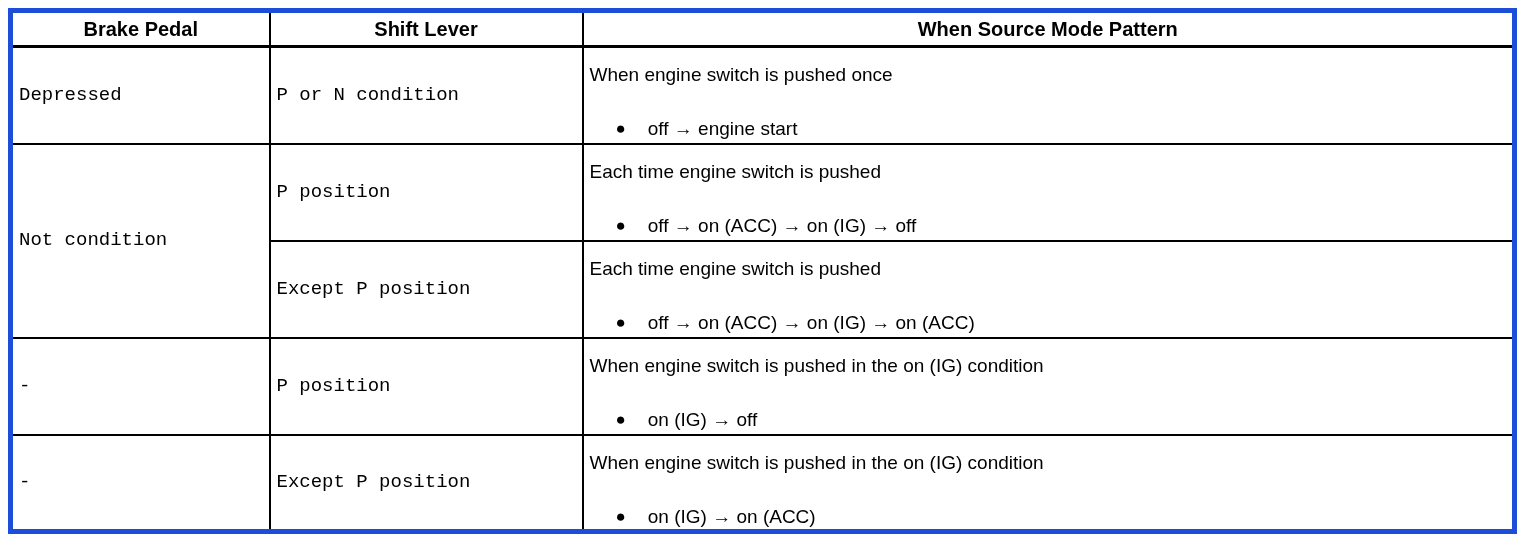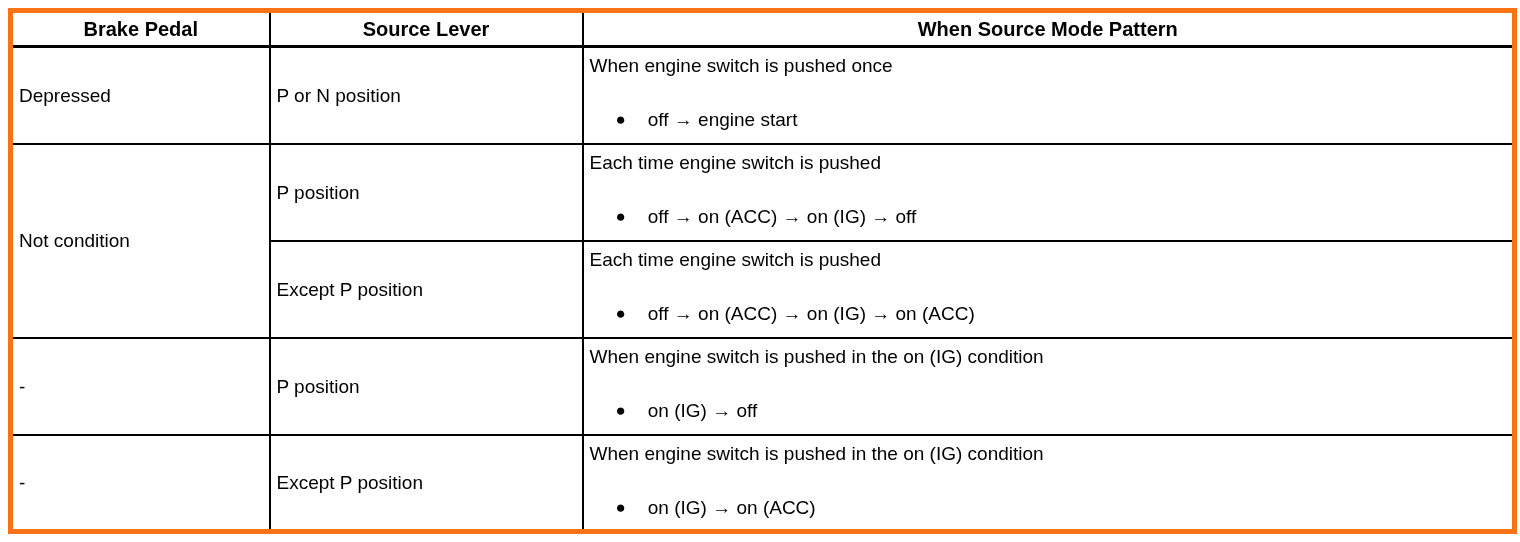--- a/index.html
+++ b/index.html
@@ -15,21 +15,21 @@
     position: relative;
     width: 1520px;
     height: 542px;
     box-sizing: border-box;
     padding: 8px;
   }
   table.spec-table {
     width: 1504px;
     border-collapse: collapse;
     table-layout: fixed;
-    border: 5px solid #f97316;
+    border: 5px solid #1d4ed8;
     background: #ffffff;
   }
   table.spec-table th,
   table.spec-table td {
     border: 2px solid #000000;
     box-sizing: border-box;
     font-size: 19px;
     line-height: 23px;
     overflow: hidden;
   }
@@ -42,27 +42,28 @@
     border-bottom-width: 3px;
     padding: 2px 4px;
   }
   table.spec-table tr.body-row {
     height: 97px;
   }
   td.plain-cell {
     vertical-align: middle;
     text-align: left;
     padding: 2px 6px;
+    font-family: Liberation Mono, monospace;
   }
   td.pattern-cell {
     vertical-align: top;
     padding: 0;
   }
   .condition-line {
-    padding: 6px 4px 0 6px;
+    padding: 15px 4px 0 6px;
     white-space: nowrap;
   }
   .pattern-line {
     margin-top: 31px;
     padding-left: 32px;
     white-space: nowrap;
     display: flex;
     align-items: center;
   }
   .bullet {
@@ -77,28 +78,28 @@
 <div class="page">
   <table class="spec-table">
     <colgroup>
       <col style="width: 259px;">
       <col style="width: 313px;">
       <col style="width: 932px;">
     </colgroup>
     <thead>
       <tr>
         <th>Brake Pedal</th>
-        <th>Source Lever</th>
+        <th>Shift Lever</th>
         <th>When Source Mode Pattern</th>
       </tr>
     </thead>
     <tbody>
       <tr class="body-row">
         <td class="plain-cell">Depressed</td>
-        <td class="plain-cell">P or N position</td>
+        <td class="plain-cell">P or N condition</td>
         <td class="pattern-cell">
           <div class="condition-line">When engine switch is pushed once</div>
           <div class="pattern-line">
             <span class="bullet">●</span>
             <span>off → engine start</span>
           </div>
         </td>
       </tr>
       <tr class="body-row">
         <td class="plain-cell" rowspan="2">Not condition</td>

